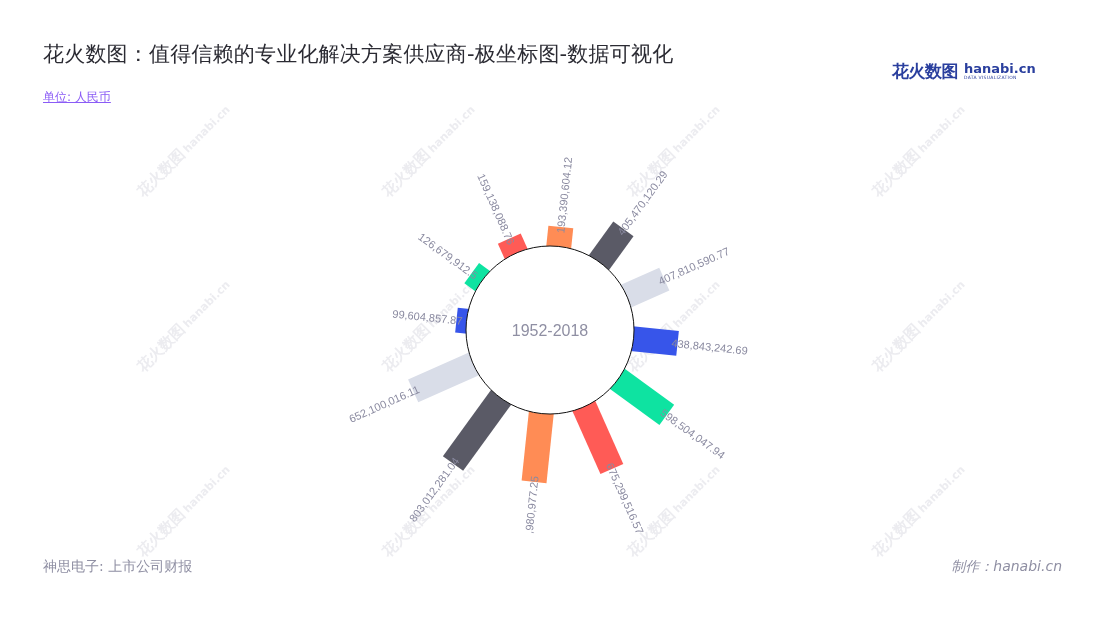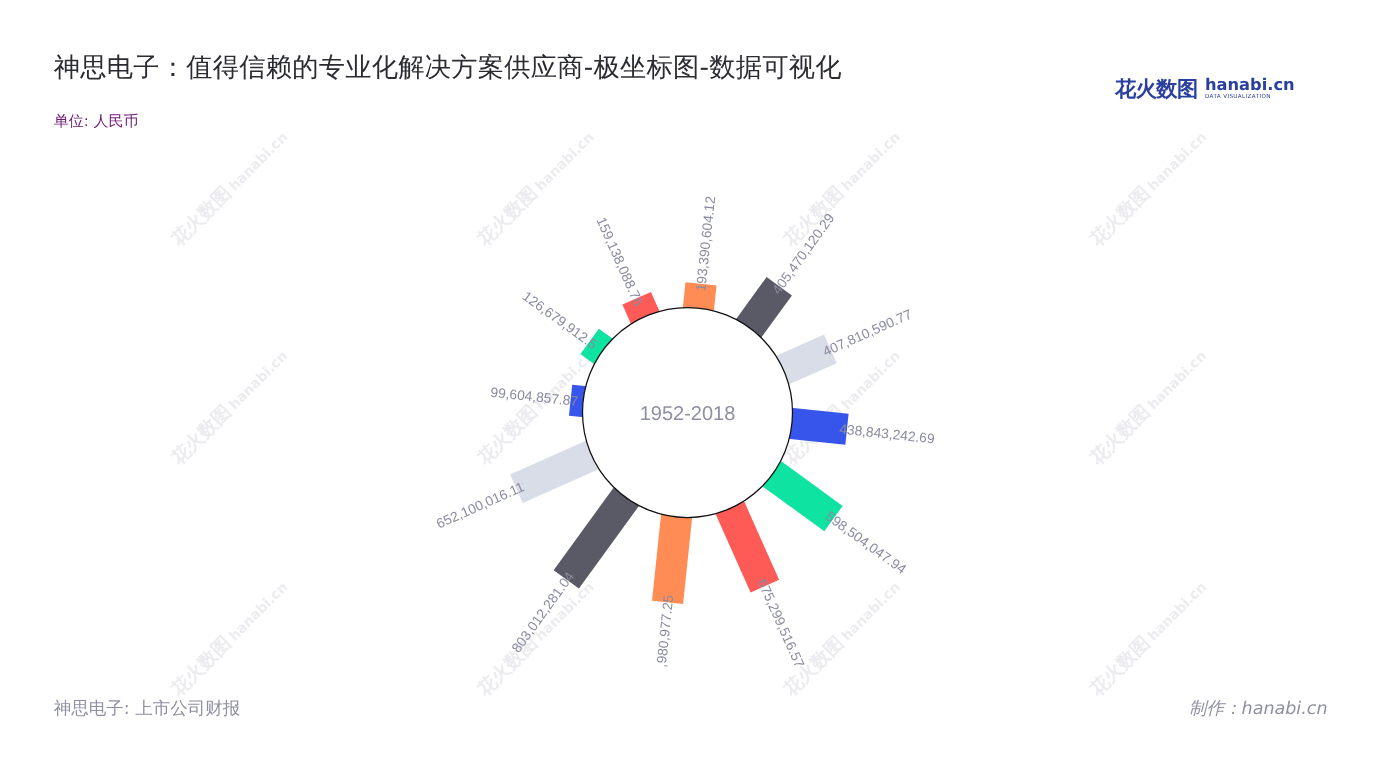--- a/index.html
+++ b/index.html
@@ -1,21 +1,21 @@
 <!DOCTYPE html>
 <html><head>
 <meta charset="utf-8">
 <style>
   html, body { margin: 0; padding: 0; background: #ffffff; }
   body { width: 1100px; height: 620px; position: relative; overflow: hidden;
          font-family: "DejaVu Sans", "Liberation Sans", sans-serif; }
   .title { position: absolute; left: 43px; top: 40px; font-size: 21px; color: #2b2b33;
            letter-spacing: 0.2px; white-space: nowrap; }
   .unit { position: absolute; left: 43px; top: 88px; width: 72px; font-size: 12px;
-          color: #701a75; line-height: 18px; }
+          color: #8b5cf6; line-height: 18px; text-decoration: underline; }
   .source { position: absolute; left: 43px; top: 558px; font-size: 14px; color: #8f8fa3; }
   .credit { position: absolute; right: 38px; top: 558px; font-size: 14px; color: #8f8fa3; font-style: italic; }
   .logo { position: absolute; left: 892px; top: 60px; display: flex; align-items: center; gap: 6px; }
   .logo .cn { font-size: 17px; font-weight: bold; color: #2a3f9e; letter-spacing: -0.5px; }
   .logo .cn .light { font-weight: bold; }
   .logo .en { display: flex; flex-direction: column; line-height: 1; }
   .logo .en .main { font-size: 13px; font-weight: bold; color: #2a3f9e; }
   .logo .en .sub { font-size: 4.5px; color: #2a3f9e; letter-spacing: 0.3px; margin-top: 1px; }
   .watermarks { position: absolute; left: 0; top: 0; width: 1100px; height: 620px; pointer-events: none; }
   .wm { position: absolute; transform: rotate(-45deg); transform-origin: left center; color: #ececf0;
@@ -34,21 +34,21 @@
     <div class="wm" style="left: 140px; top: 360px;"><span>花火数图</span><small>hanabi.cn</small></div>
     <div class="wm" style="left: 385px; top: 360px;"><span>花火数图</span><small>hanabi.cn</small></div>
     <div class="wm" style="left: 630px; top: 360px;"><span>花火数图</span><small>hanabi.cn</small></div>
     <div class="wm" style="left: 875px; top: 360px;"><span>花火数图</span><small>hanabi.cn</small></div>
     <div class="wm" style="left: 140px; top: 545px;"><span>花火数图</span><small>hanabi.cn</small></div>
     <div class="wm" style="left: 385px; top: 545px;"><span>花火数图</span><small>hanabi.cn</small></div>
     <div class="wm" style="left: 630px; top: 545px;"><span>花火数图</span><small>hanabi.cn</small></div>
     <div class="wm" style="left: 875px; top: 545px;"><span>花火数图</span><small>hanabi.cn</small></div>
   </div>
 
-<div class="title">神思电子：值得信赖的专业化解决方案供应商-极坐标图-数据可视化</div>
+<div class="title">花火数图：值得信赖的专业化解决方案供应商-极坐标图-数据可视化</div>
 <div class="unit">单位: 人民币</div>
 
 <div class="logo">
   <span class="cn"><span>花火</span><span class="light">数图</span></span>
   <span class="en">
     <span class="main">hanabi.cn</span>
     <span class="sub">DATA VISUALIZATION</span>
   </span>
 </div>
 

